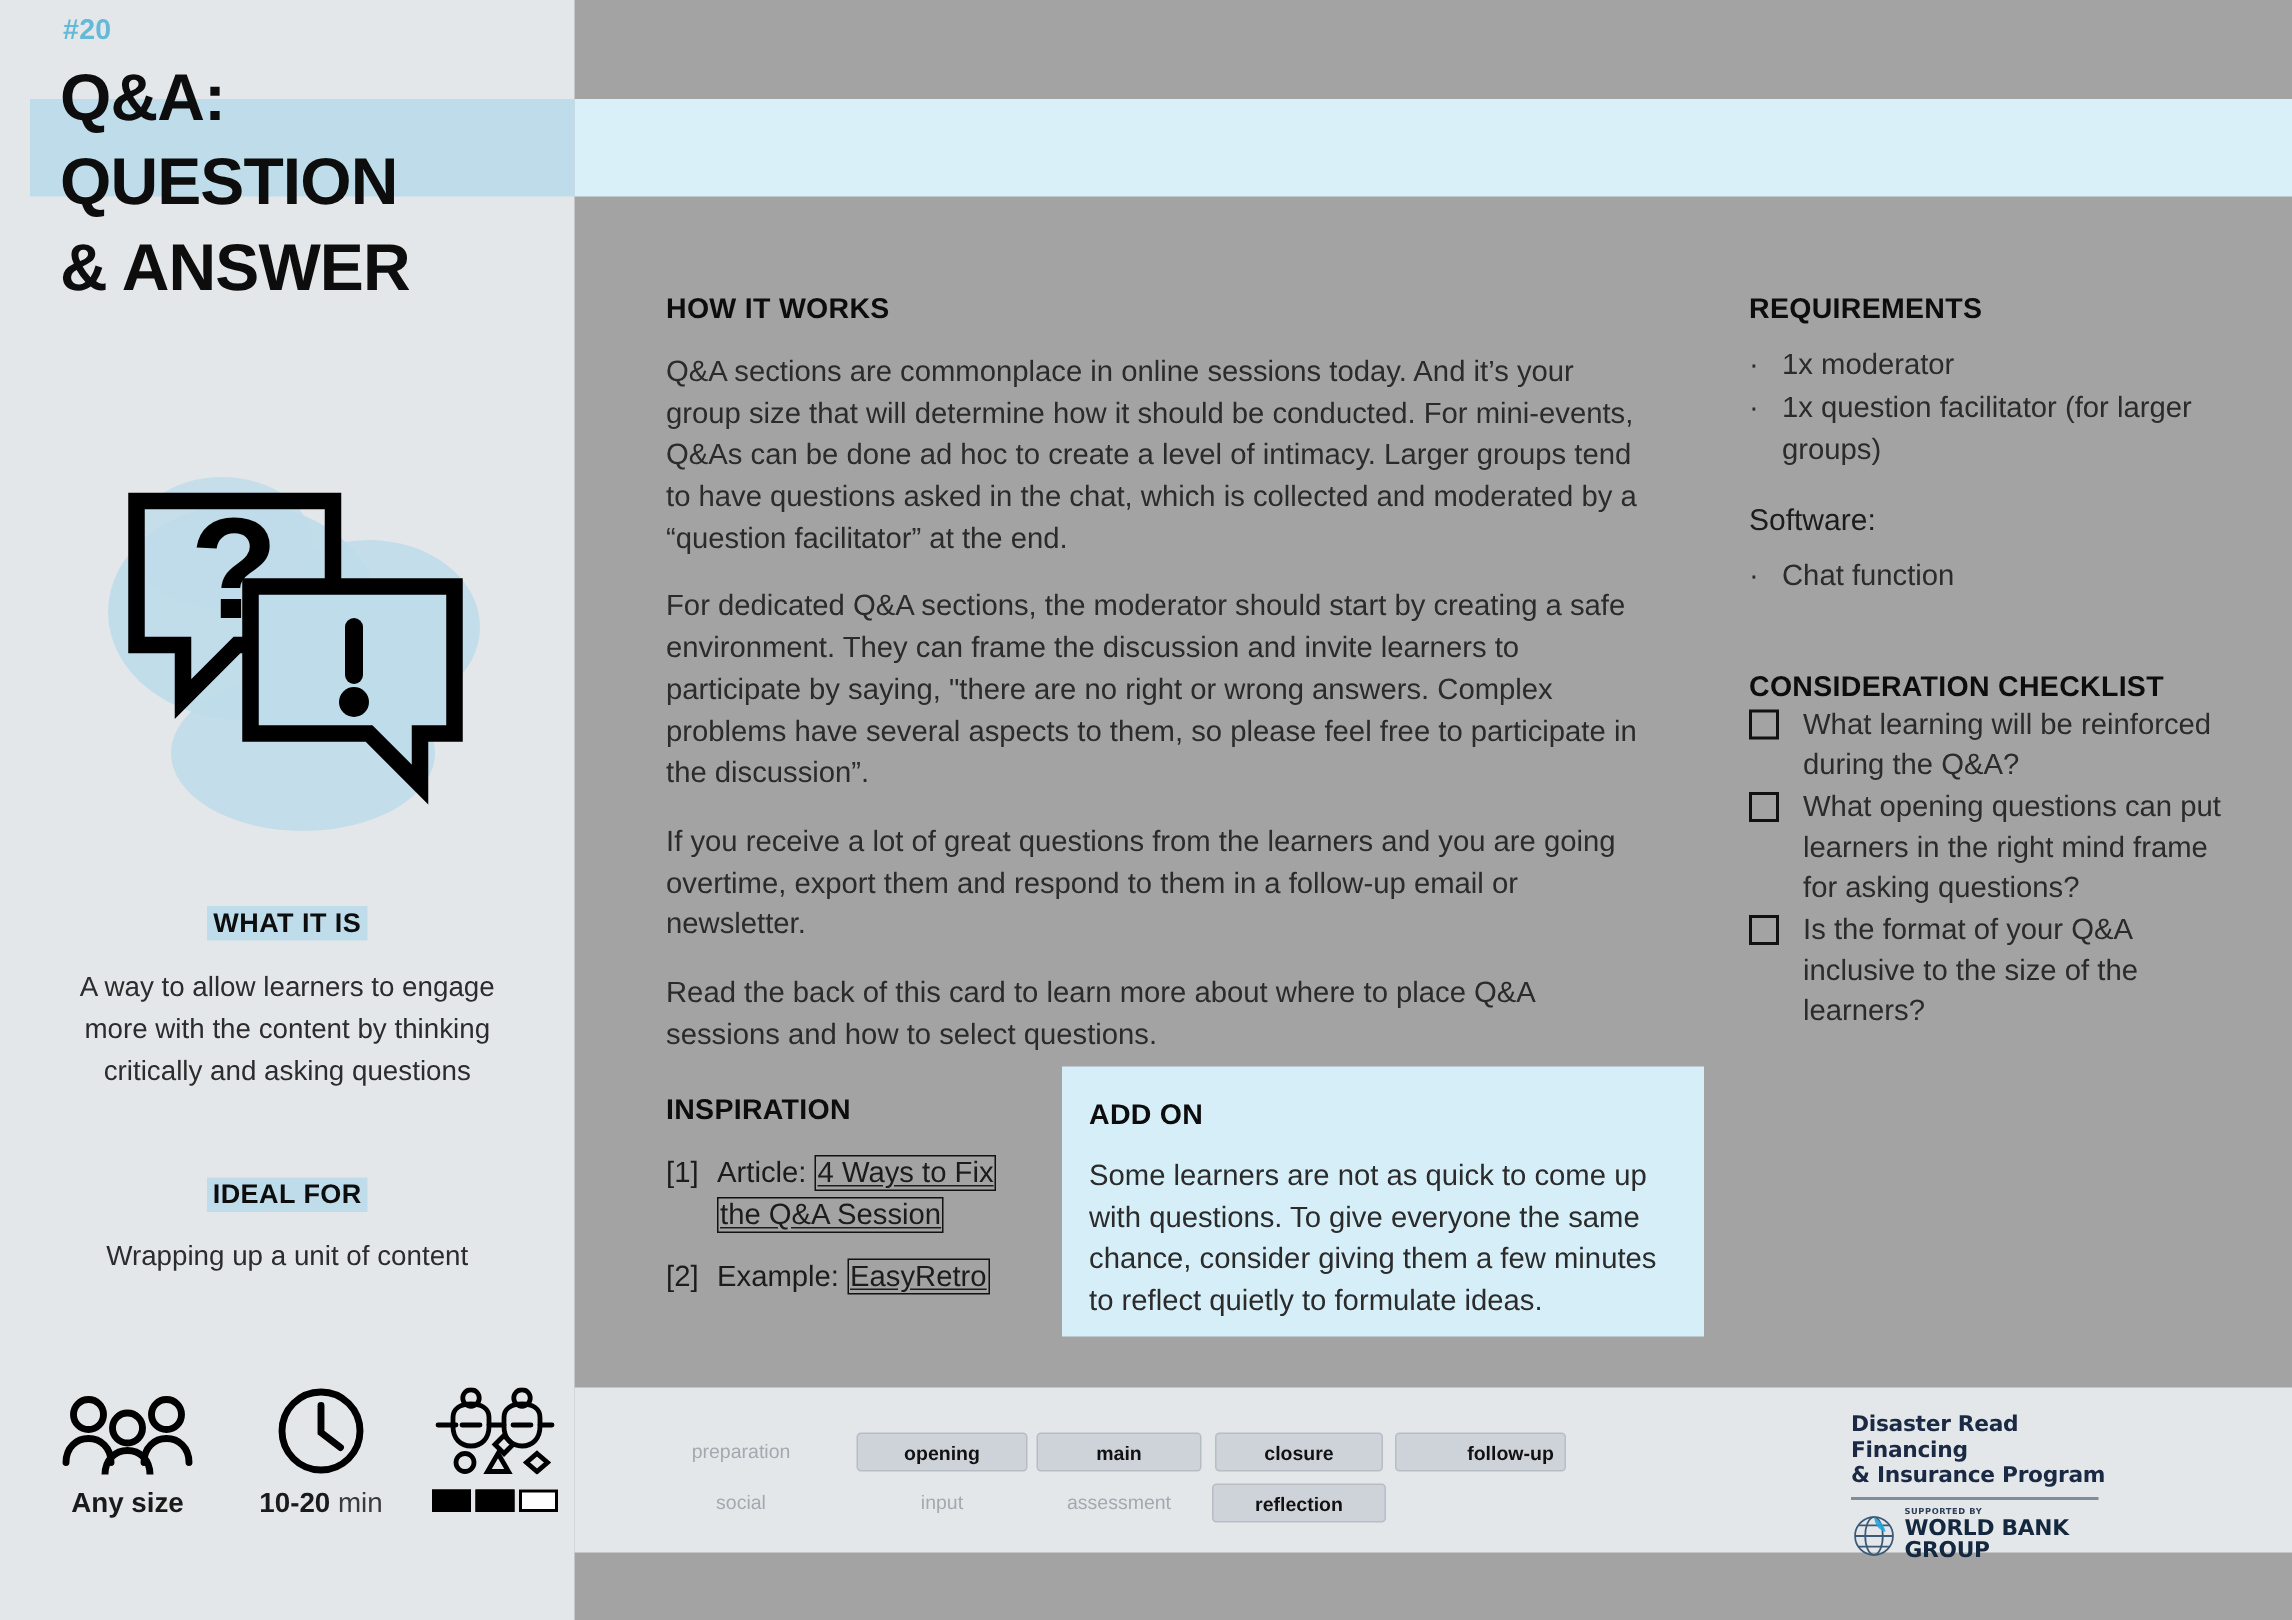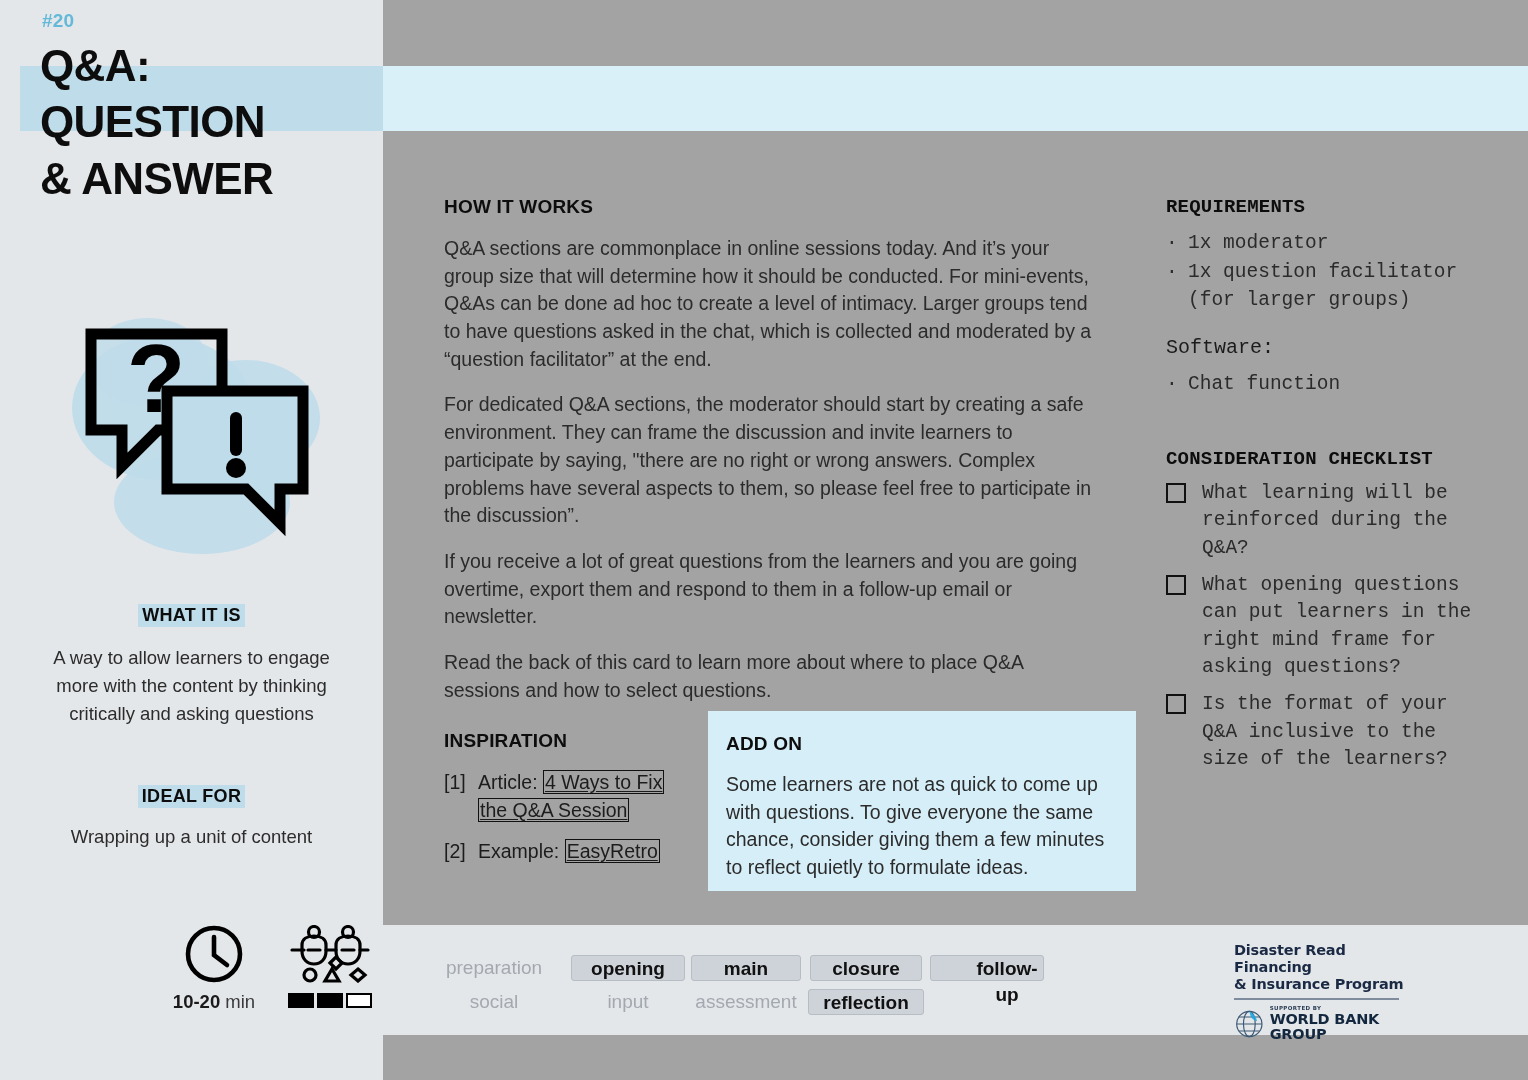--- a/index.html
+++ b/index.html
@@ -158,21 +158,20 @@
     background: #d6eef7;
     padding: 22px 24px 0 18px;
   }
   .addon .body-p { margin-top: 16px; }
 
   
   .right-col {
     position: absolute;
     left: 1166px; top: 196px;
     width: 320px;
-    font-family: Liberation Mono, monospace;
   }
   .req-sub {
     font-size: 20px;
     color: #1c1c1c;
     margin-top: 22px;
   }
   .bullets { margin-top: 12px; }
   .bullet {
     display: flex;
     font-size: 19.5px;
@@ -181,21 +180,21 @@
     margin-bottom: 2px;
   }
   .bullet .dot { width: 22px; flex: 0 0 22px; text-align: left; }
   .checklist-head {
     margin-top: 50px;
     font-size: 19px; font-weight: bold;
     color: #0d0d0d; letter-spacing: 0.2px;
   }
   .check-item {
     display: flex;
-    margin-top: 10px;
+    margin-top: 0;
     font-size: 19.5px;
     line-height: 1.40;
     color: #2b2b2b;
   }
   .checkbox {
     flex: 0 0 20px;
     width: 20px; height: 20px;
     border: 2.5px solid #111;
     margin-right: 16px;
     margin-top: 3px;
@@ -207,21 +206,21 @@
     left: 383px; top: 925px;
     width: 1145px; height: 110px;
     background: #e4e7ea;
   }
   .tags {
     position: absolute;
     left: 36px; top: 26px;
   }
   .tagrow { display: flex; align-items: center; height: 34px; }
   .tag {
-    font-size: 19px;
+    font-size: 13px;
     text-align: center;
     line-height: 26px;
     height: 26px;
   }
   .tag.off { color: #a4a9b0; }
   .tag.on {
     color: #111; font-weight: bold;
     background: #ced3d9;
     border: 1.5px solid #b7bdc4;
     border-radius: 3px;
@@ -295,20 +294,37 @@
     </div>
     <div class="sb-text" id="what-text">A way to allow learners to engage more with the content by thinking critically and asking questions</div>
 
     <div class="sb-label" id="ideal-label">
       <span>IDEAL FOR</span>
     </div>
     <div class="sb-text" id="ideal-text">Wrapping up a unit of content</div>
 
     <div class="meta-row">
 
+      <div class="meta-item" id="meta-size">
+        <div class="glyph">
+          <svg width="92" height="56" viewBox="0 0 92 56">
+            <g fill="none" stroke="#000" stroke-width="4.6" stroke-linecap="round">
+              <circle cx="20" cy="16" r="10"></circle>
+              <path d="M5 48c0-10 7-16 15-16s15 6 15 16"></path>
+              <circle cx="72" cy="16" r="10"></circle>
+              <path d="M57 48c0-10 7-16 15-16s15 6 15 16"></path>
+              <circle cx="46" cy="25" r="10"></circle>
+              <path d="M31 56c0-10 7-16 15-16s15 6 15 16"></path>
+            </g>
+          </svg>
+        </div>
+        <div class="meta-cap">
+          <b>Any size</b><span class="light"></span>
+        </div>
+      </div>
 
       <div class="meta-item" id="meta-time">
         <div class="glyph">
           <svg width="64" height="58" viewBox="0 0 64 58">
             <g fill="none" stroke="#000" stroke-width="4.6" stroke-linecap="round">
               <circle cx="32" cy="29" r="26"></circle>
               <path d="M32 12 V30 L45 40"></path>
             </g>
           </svg>
         </div>

